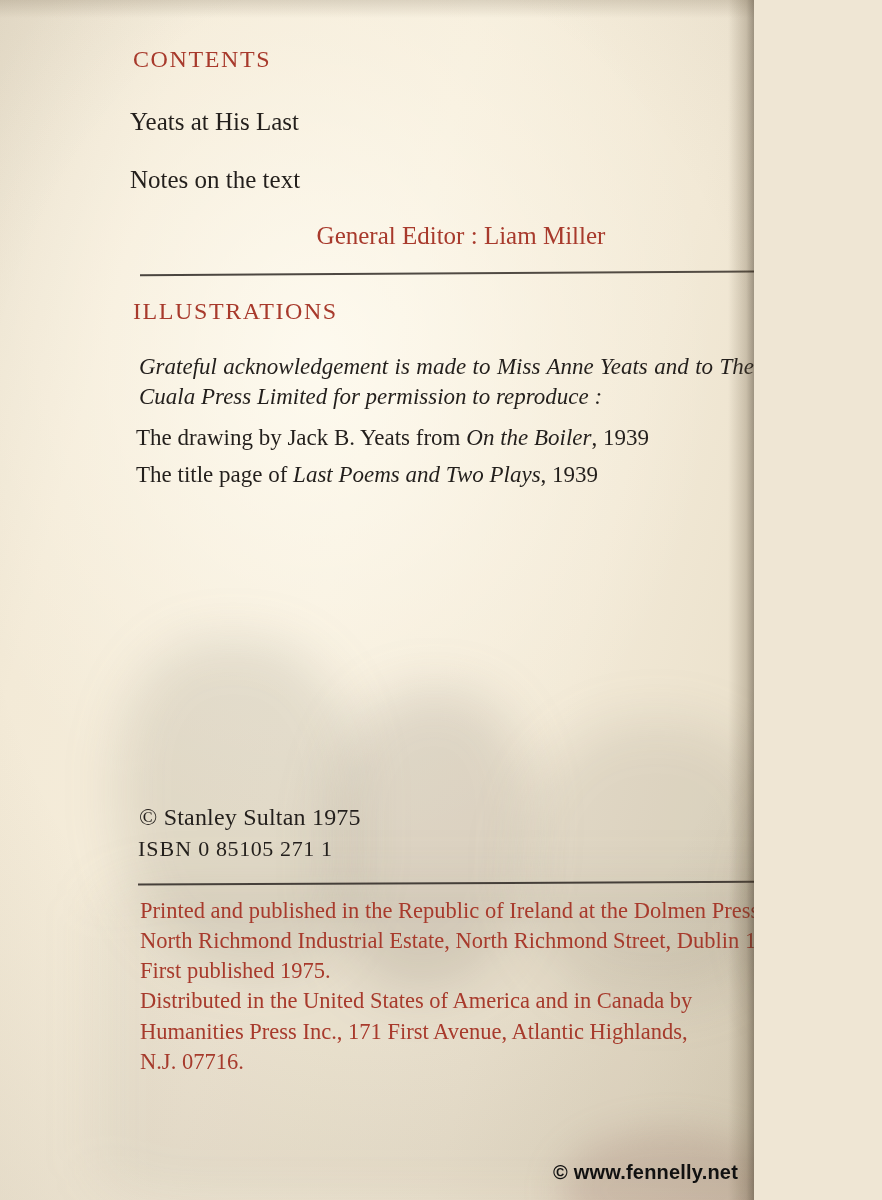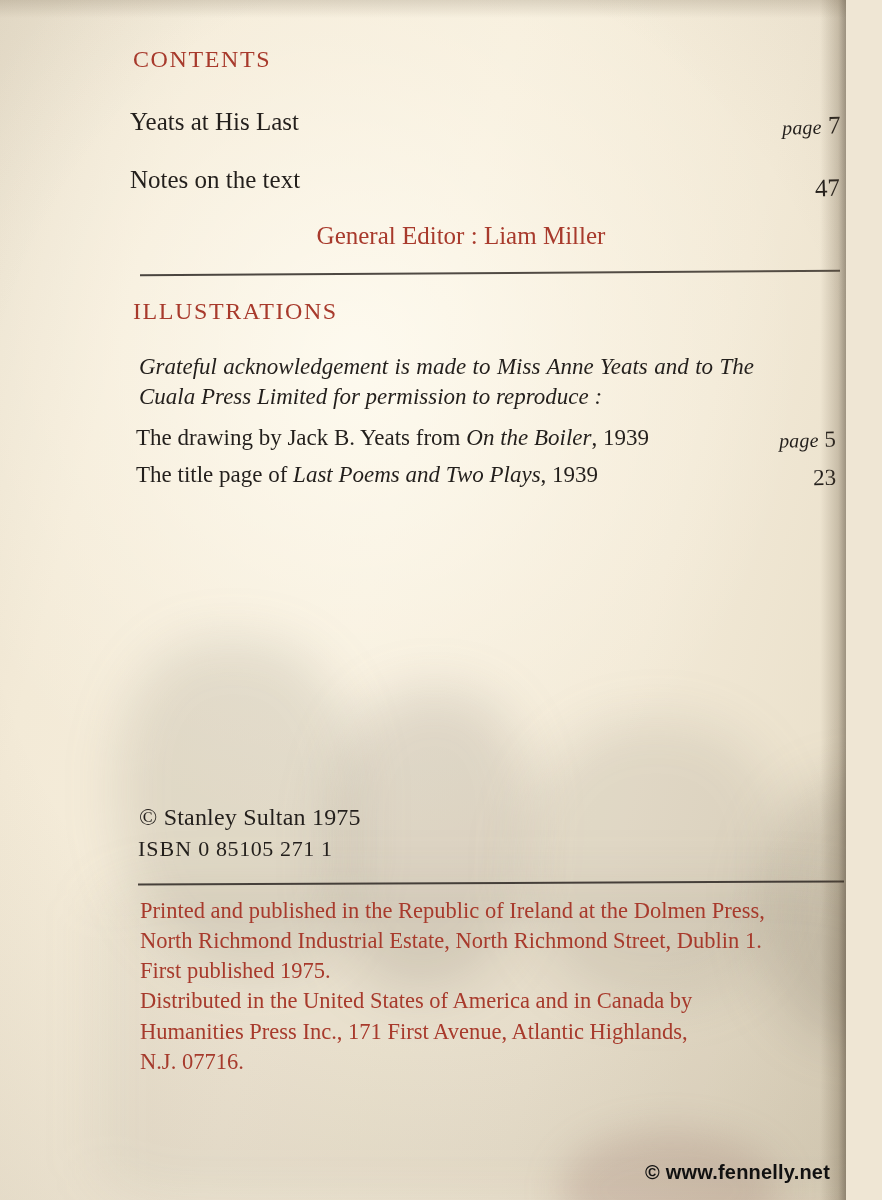--- a/index.html
+++ b/index.html
@@ -10,21 +10,21 @@
     width: 882px;
     height: 1200px;
     overflow: hidden;
     background: #efe6d4;
     font-family: "Liberation Serif", serif;
   }
 
   
   #page {
     position: relative;
-    width: 846px;
+    width: 754px;
     height: 1200px;
     background:
       radial-gradient(ellipse 70% 55% at 42% 30%, rgba(255,252,242,0.85) 0%, rgba(255,250,238,0.35) 45%, rgba(250,242,226,0.0) 75%),
       linear-gradient(105deg, #e8dfcc 0%, #f3ead7 18%, #f6eedc 45%, #f2e9d6 70%, #e6dcc6 100%);
     overflow: hidden;
   }
   
   #vignette {
     position: absolute;
     inset: 0;

